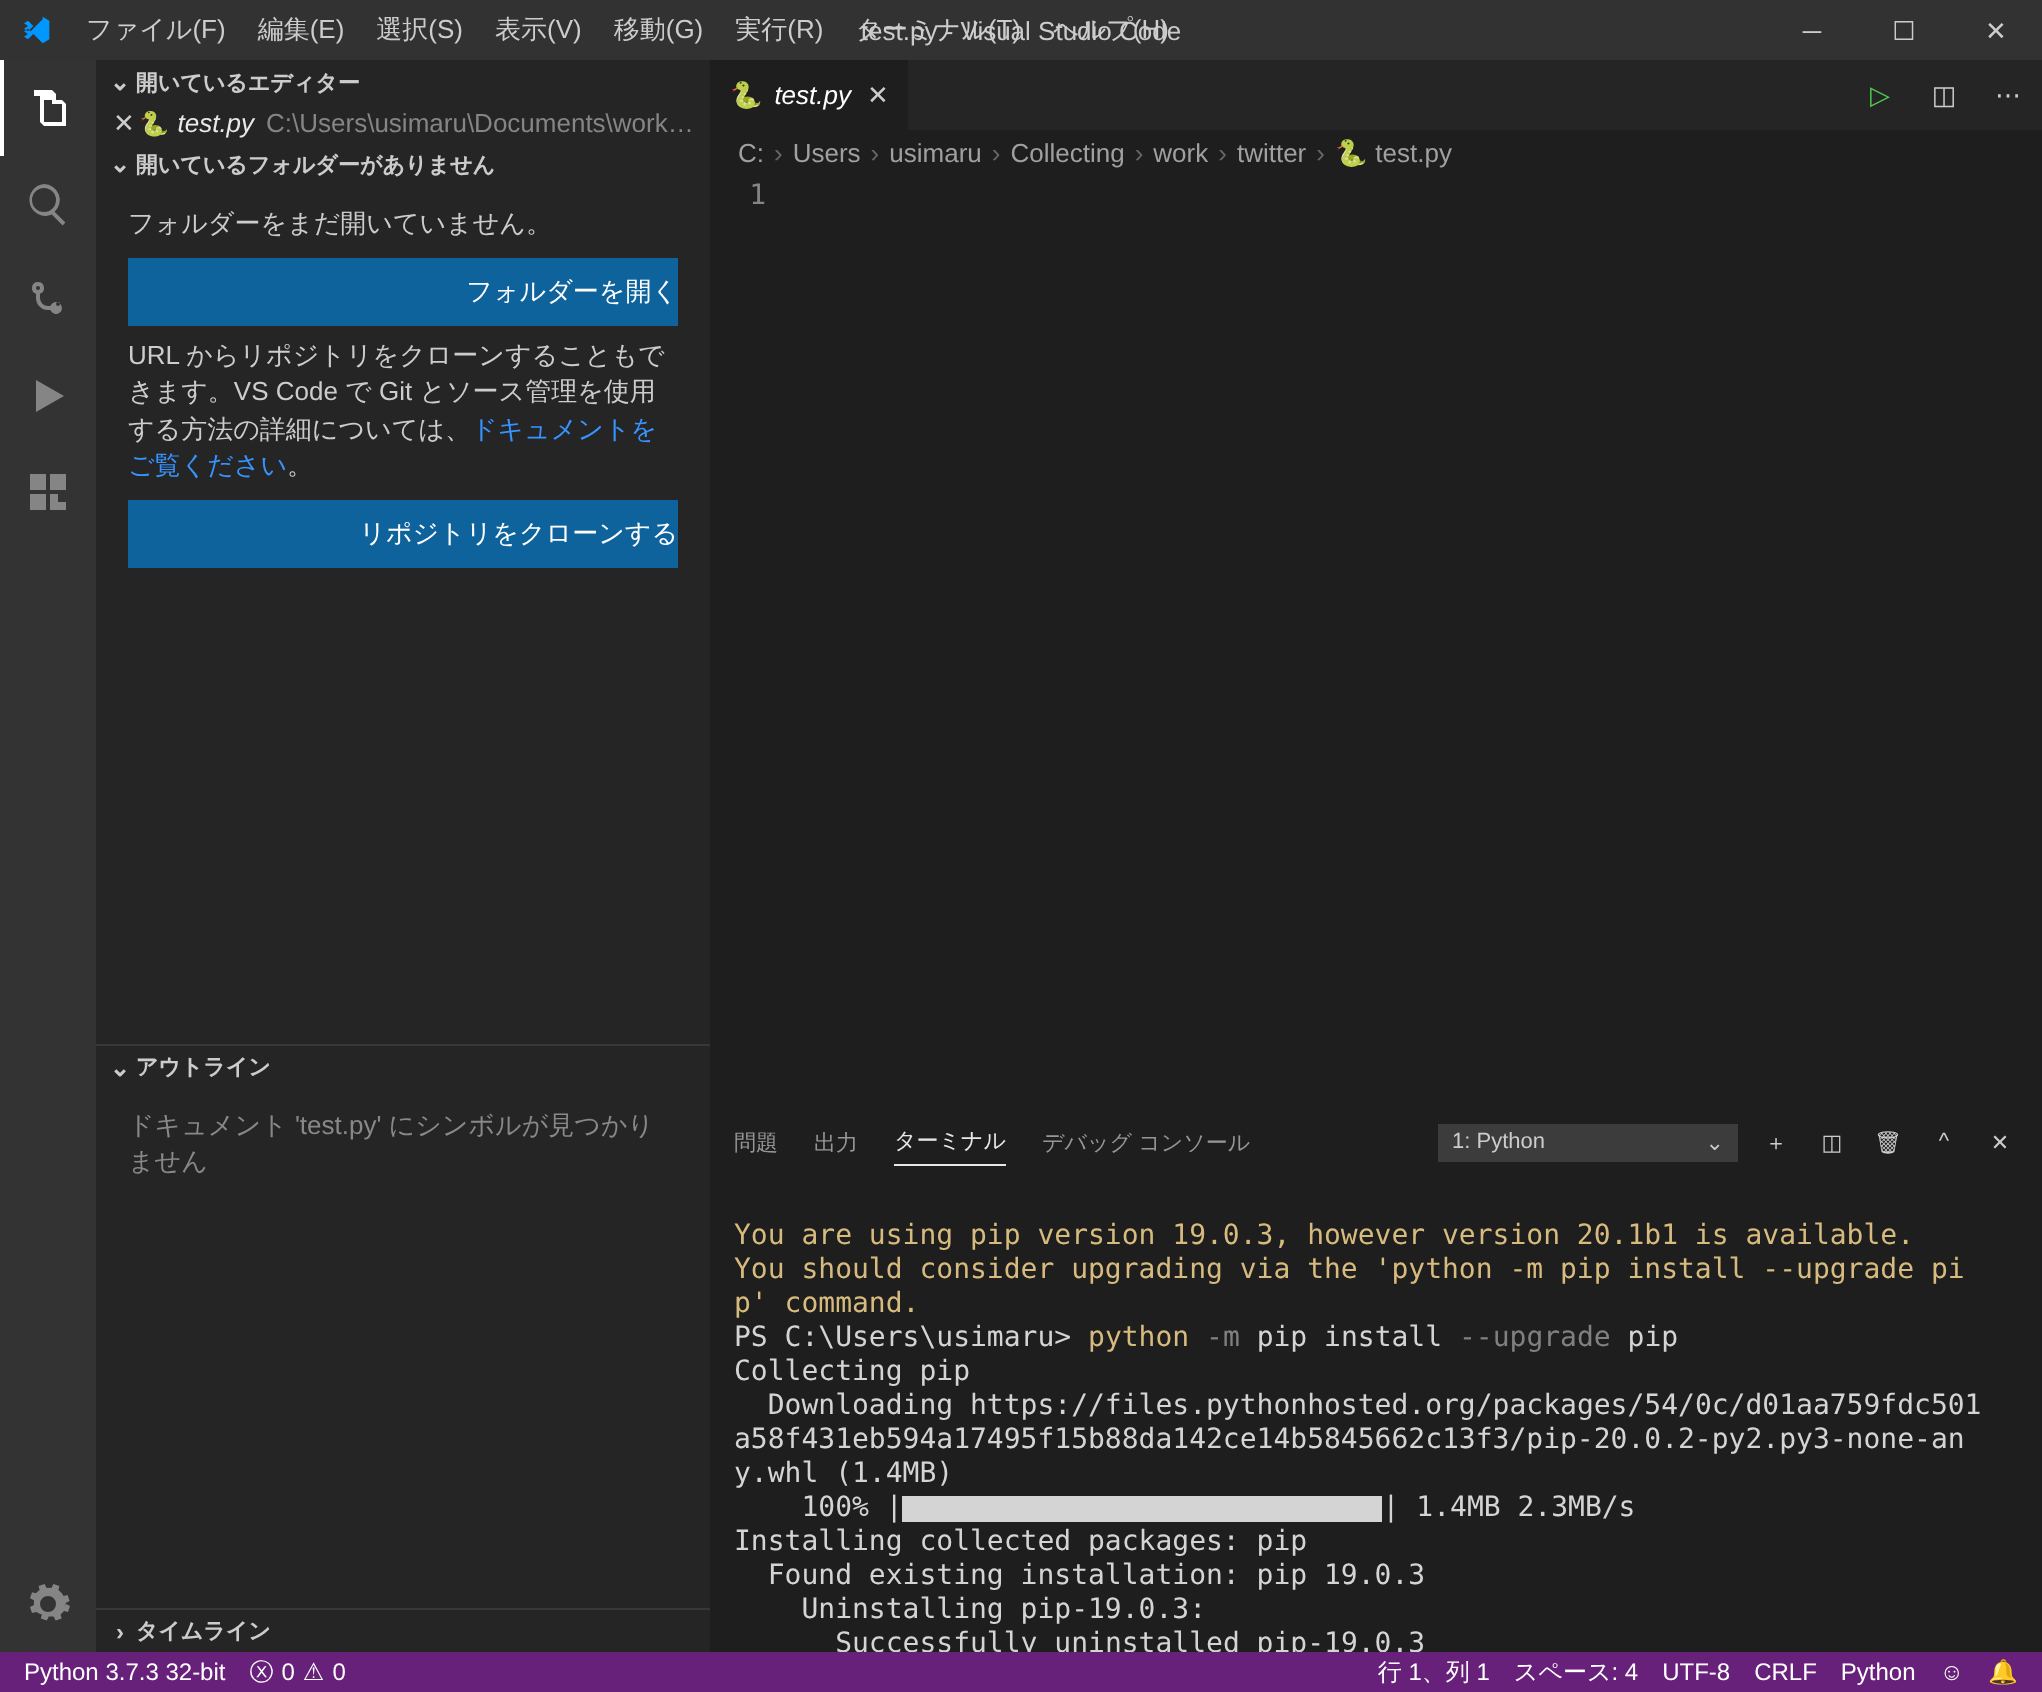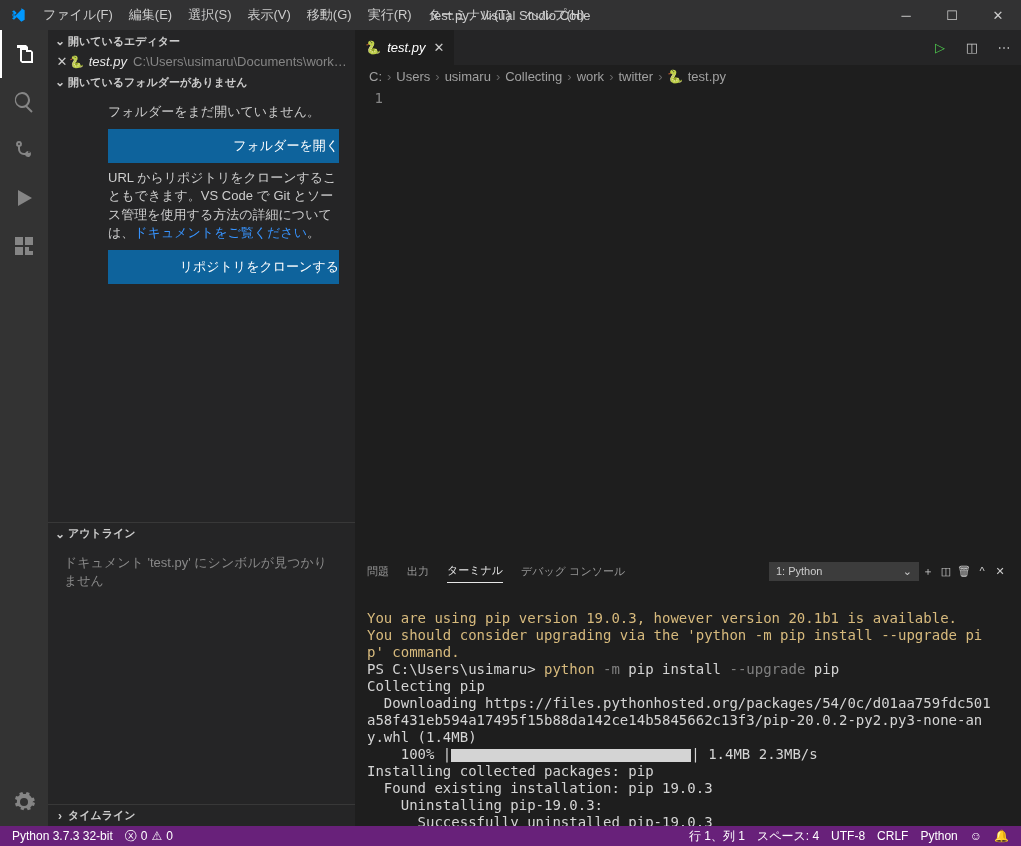--- a/index.html
+++ b/index.html
@@ -27,21 +27,21 @@
 .activity-bottom { margin-top:auto; }
 .sidebar { width:307px; background:#252526; display:flex; flex-direction:column; }
 .sidebar-title { height:35px; display:flex; align-items:center; padding:0 12px; color:#bbb; font-size:11px; letter-spacing:0.5px; }
 .section-header { height:22px; display:flex; align-items:center; padding:0 4px; color:#ccc; font-size:11px; font-weight:bold; cursor:pointer; }
 .section-header .chev { width:16px; text-align:center; font-size:12px; }
 .open-editor-item { display:flex; align-items:center; padding:2px 6px; color:#ccc; font-size:13px; }
 .open-editor-item .close { width:16px; text-align:center; color:#ccc; }
 .open-editor-item .pyicon { color:#519aba; margin-right:4px; font-size:12px; }
 .open-editor-item .fname { color:#e8e8e8; font-style:italic; }
 .open-editor-item .fpath { color:#858585; margin-left:6px; white-space:nowrap; overflow:hidden; text-overflow:ellipsis; }
-.nofolder-body { padding:10px 16px 4px 16px; color:#ccc; font-size:13px;margin-left:44px; }
+.nofolder-body { padding:10px 16px 4px 16px; color:#ccc; font-size:13px; }
 .nofolder-body p { margin-bottom:8px; line-height:1.4; }
 .blue-btn { display:block; width:calc(100% - 0px); background:#0e639c; color:#fff; text-align:right; padding:8px 0; margin:6px 0; cursor:pointer; }
 .link { color:#3794ff; cursor:pointer; }
 .outline-empty { padding:10px 16px; color:#888; font-size:13px; }
 .editor-area { flex:1; display:flex; flex-direction:column; background:#1e1e1e; position:relative; }
 .tabs-row { height:35px; background:#252526; display:flex; align-items:stretch; }
 .tab { display:flex; align-items:center; background:#1e1e1e; padding:0 10px; color:#fff; border-right:1px solid #252526; font-style:italic; }
 .tab .pyicon { color:#519aba; margin-right:6px; font-style:normal; }
 .tab .close { margin-left:8px; color:#ccc; font-style:normal; }
 .tabs-actions { margin-left:auto; display:flex; align-items:center; padding-right:6px; gap:10px; }
@@ -50,21 +50,21 @@
 .breadcrumbs { height:22px; display:flex; align-items:center; padding:0 14px; color:#a0a0a0; font-size:13px; gap:2px; }
 .breadcrumbs .sep { margin:0 3px; color:#666; }
 .breadcrumbs .pyicon { color:#519aba; margin-right:2px; }
 .editor-body { flex:1; display:flex; position:relative; }
 .gutter { width:40px; text-align:right; padding-right:12px; padding-top:3px; color:#858585; font-family:Consolas,monospace; font-size:14px; }
 .code { flex:1; padding-top:3px; font-family:Consolas,monospace; font-size:14px; color:#d4d4d4; }
 .panel { height:272px; border-top:1px solid #1e1e1e; background:#1e1e1e; display:flex; flex-direction:column; }
 .panel-tabs { height:32px; display:flex; align-items:center; padding:0 12px; gap:18px; font-size:11px; color:#969696; }
 .panel-tab { cursor:pointer; padding:4px 0; }
 .panel-tab.active { color:#e7e7e7; border-bottom:1px solid #e7e7e7; }
-.panel-right { margin-left:auto; display:flex; align-items:center; }
+.panel-right { margin-left:auto; display:flex; align-items:center; gap:10px; }
 .term-select { background:#3c3c3c; color:#ccc; border:1px solid #3c3c3c; padding:2px 6px; width:150px; display:flex; justify-content:space-between; align-items:center; }
 .panel-icon { color:#ccc; width:18px; text-align:center; cursor:pointer; }
 .terminal { flex:1; padding:6px 24px 4px 12px; font-family:Consolas,monospace; font-size:14px; line-height:17px; overflow:hidden; white-space:pre-wrap; word-break:break-all; }
 .t-yellow { color:#d7ba7d; }
 .t-white { color:#d4d4d4; }
 .t-grey { color:#808080; }
 .progress-bar { display:inline-block; background:#d4d4d4; width:240px; height:13px; vertical-align:middle; }
 .statusbar { height:20px; background:#68217a; color:#fff; display:flex; align-items:center; font-size:12px; padding:0 6px; position:absolute; bottom:0; left:0; right:0; }
 .statusbar .sb-item { padding:0 6px; display:flex; align-items:center; gap:4px; }
 .statusbar .right { margin-left:auto; display:flex; }

